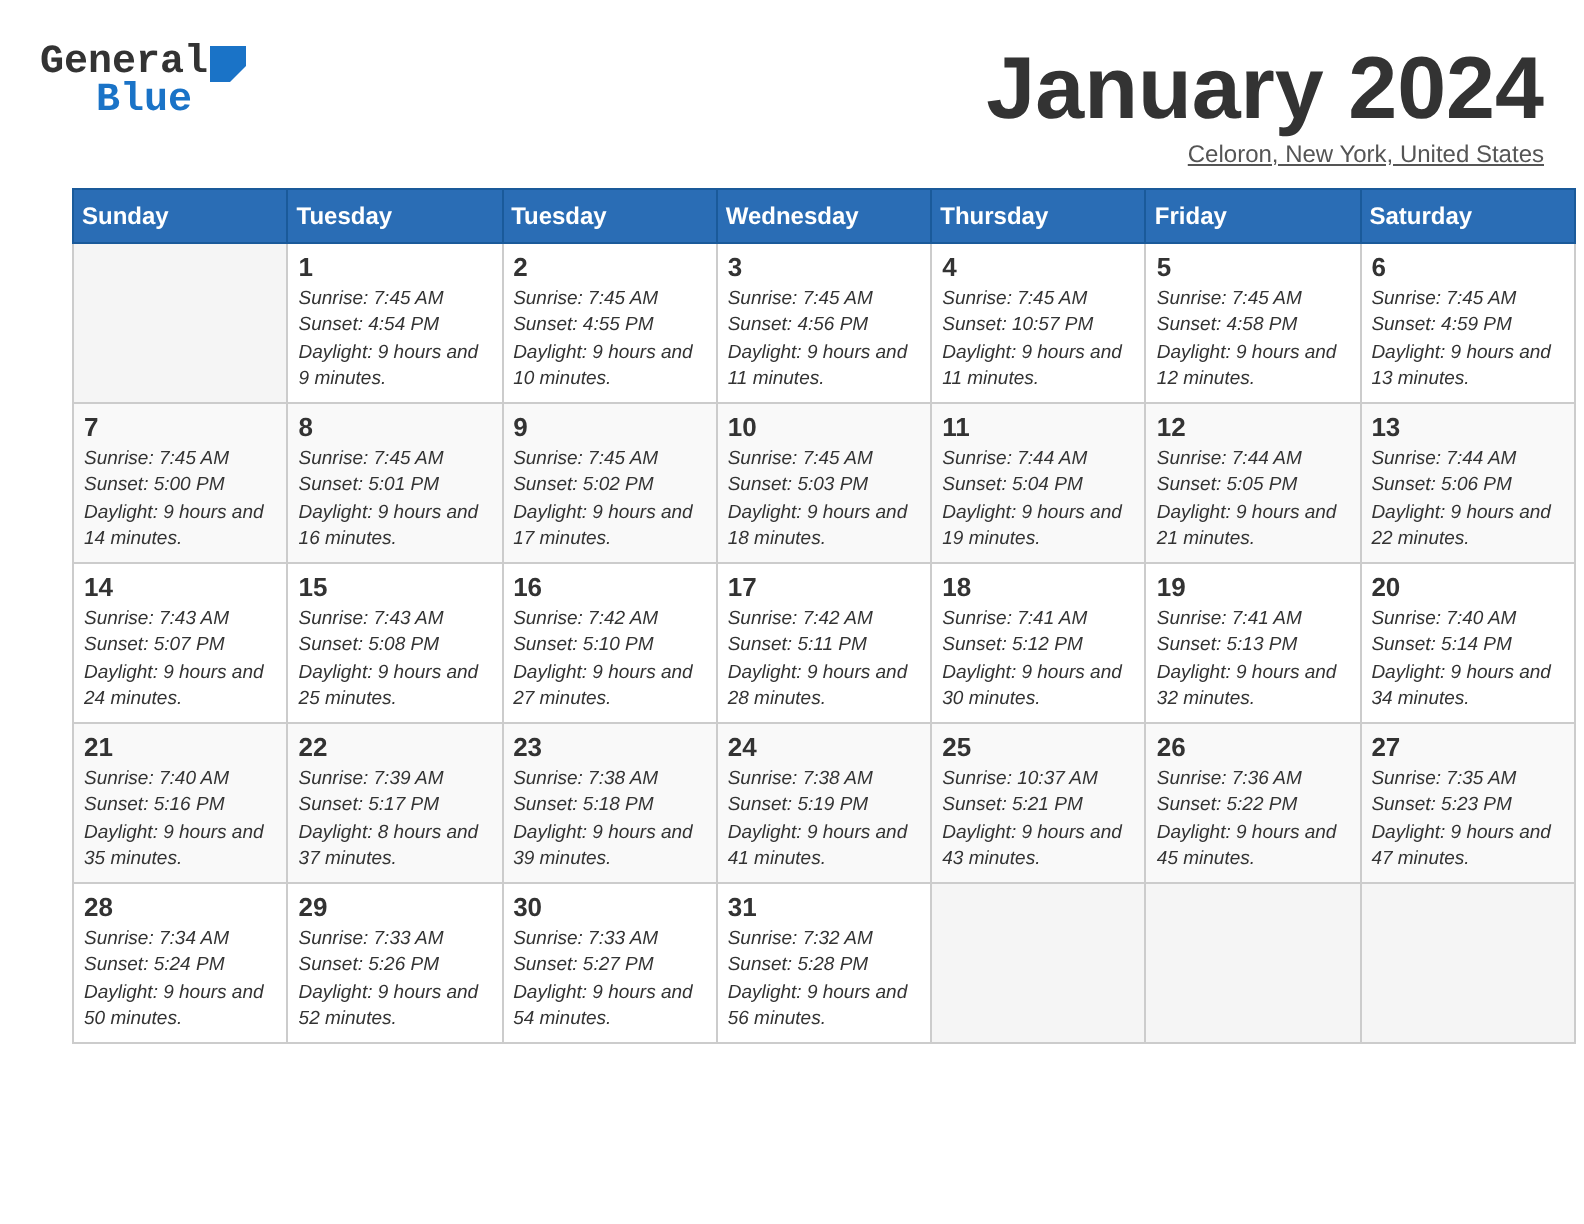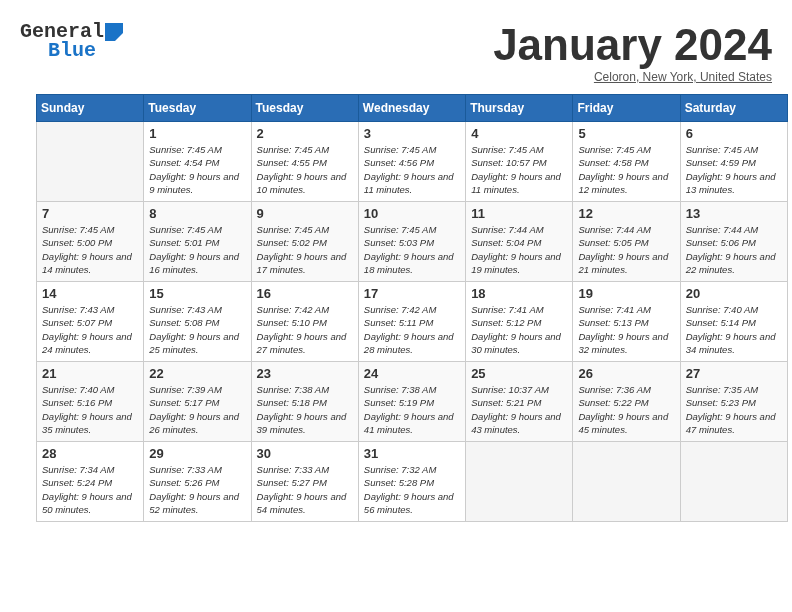--- a/index.html
+++ b/index.html
@@ -285,21 +285,21 @@
             <div>Sunrise: 7:40 AM</div>
             <div>Sunset: 5:16 PM</div>
             <div>Daylight: 9 hours and 35 minutes.</div>
           </div>
         </td>
         <td>
           <span class="day-number">22</span>
           <div class="day-info">
             <div>Sunrise: 7:39 AM</div>
             <div>Sunset: 5:17 PM</div>
-            <div>Daylight: 9 hours and 26 minutes.</div>
+            <div>Daylight: 8 hours and 37 minutes.</div>
           </div>
         </td>
         <td>
           <span class="day-number">23</span>
           <div class="day-info">
             <div>Sunrise: 7:38 AM</div>
             <div>Sunset: 5:18 PM</div>
             <div>Daylight: 9 hours and 39 minutes.</div>
           </div>
         </td>

